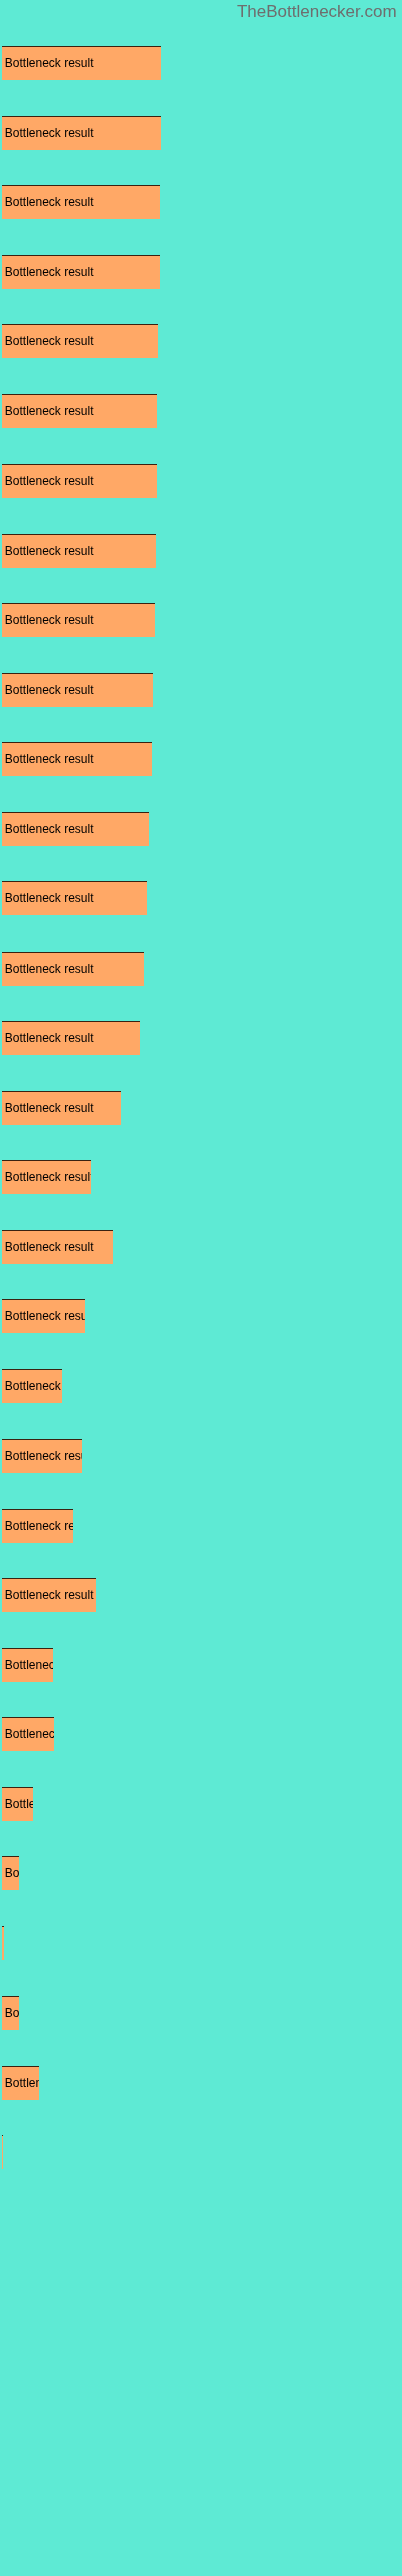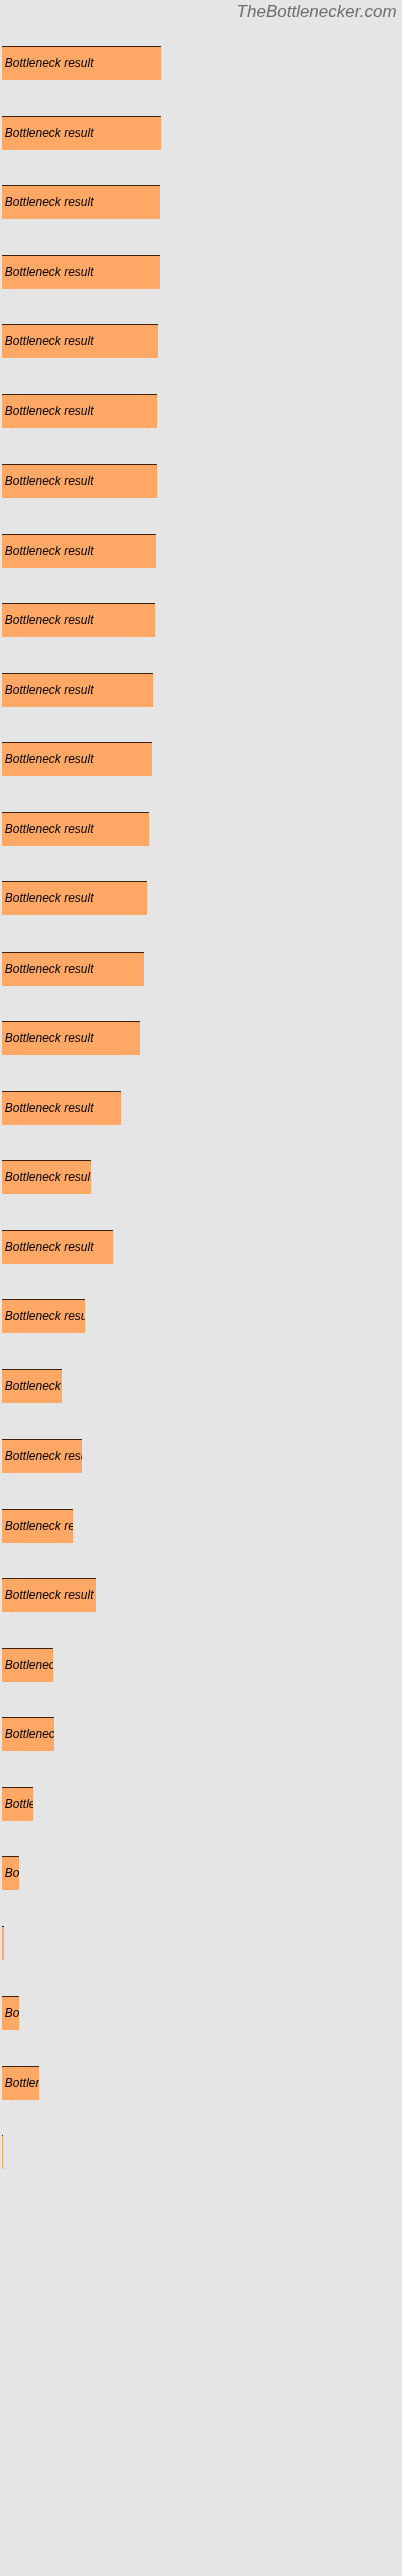--- a/index.html
+++ b/index.html
@@ -14,22 +14,21 @@
     position: relative;
     overflow: hidden;
     font-family: "Liberation Sans", sans-serif;
     -webkit-font-smoothing: antialiased;
   }
   #chart-root {
     position: absolute;
     left: 0; top: 0;
     width: 403px;
     height: 2576px;
-    background: #e5e5e5;
-    font-style: italic;
+    background: #5eead4;
   }
   #watermark-title {
     position: absolute;
     right: 6.4px;
     top: 0.8px;
     font-size: 17px;
     line-height: 21px;
     color: #6e6e6e;
     letter-spacing: 0px;
     white-space: nowrap;

